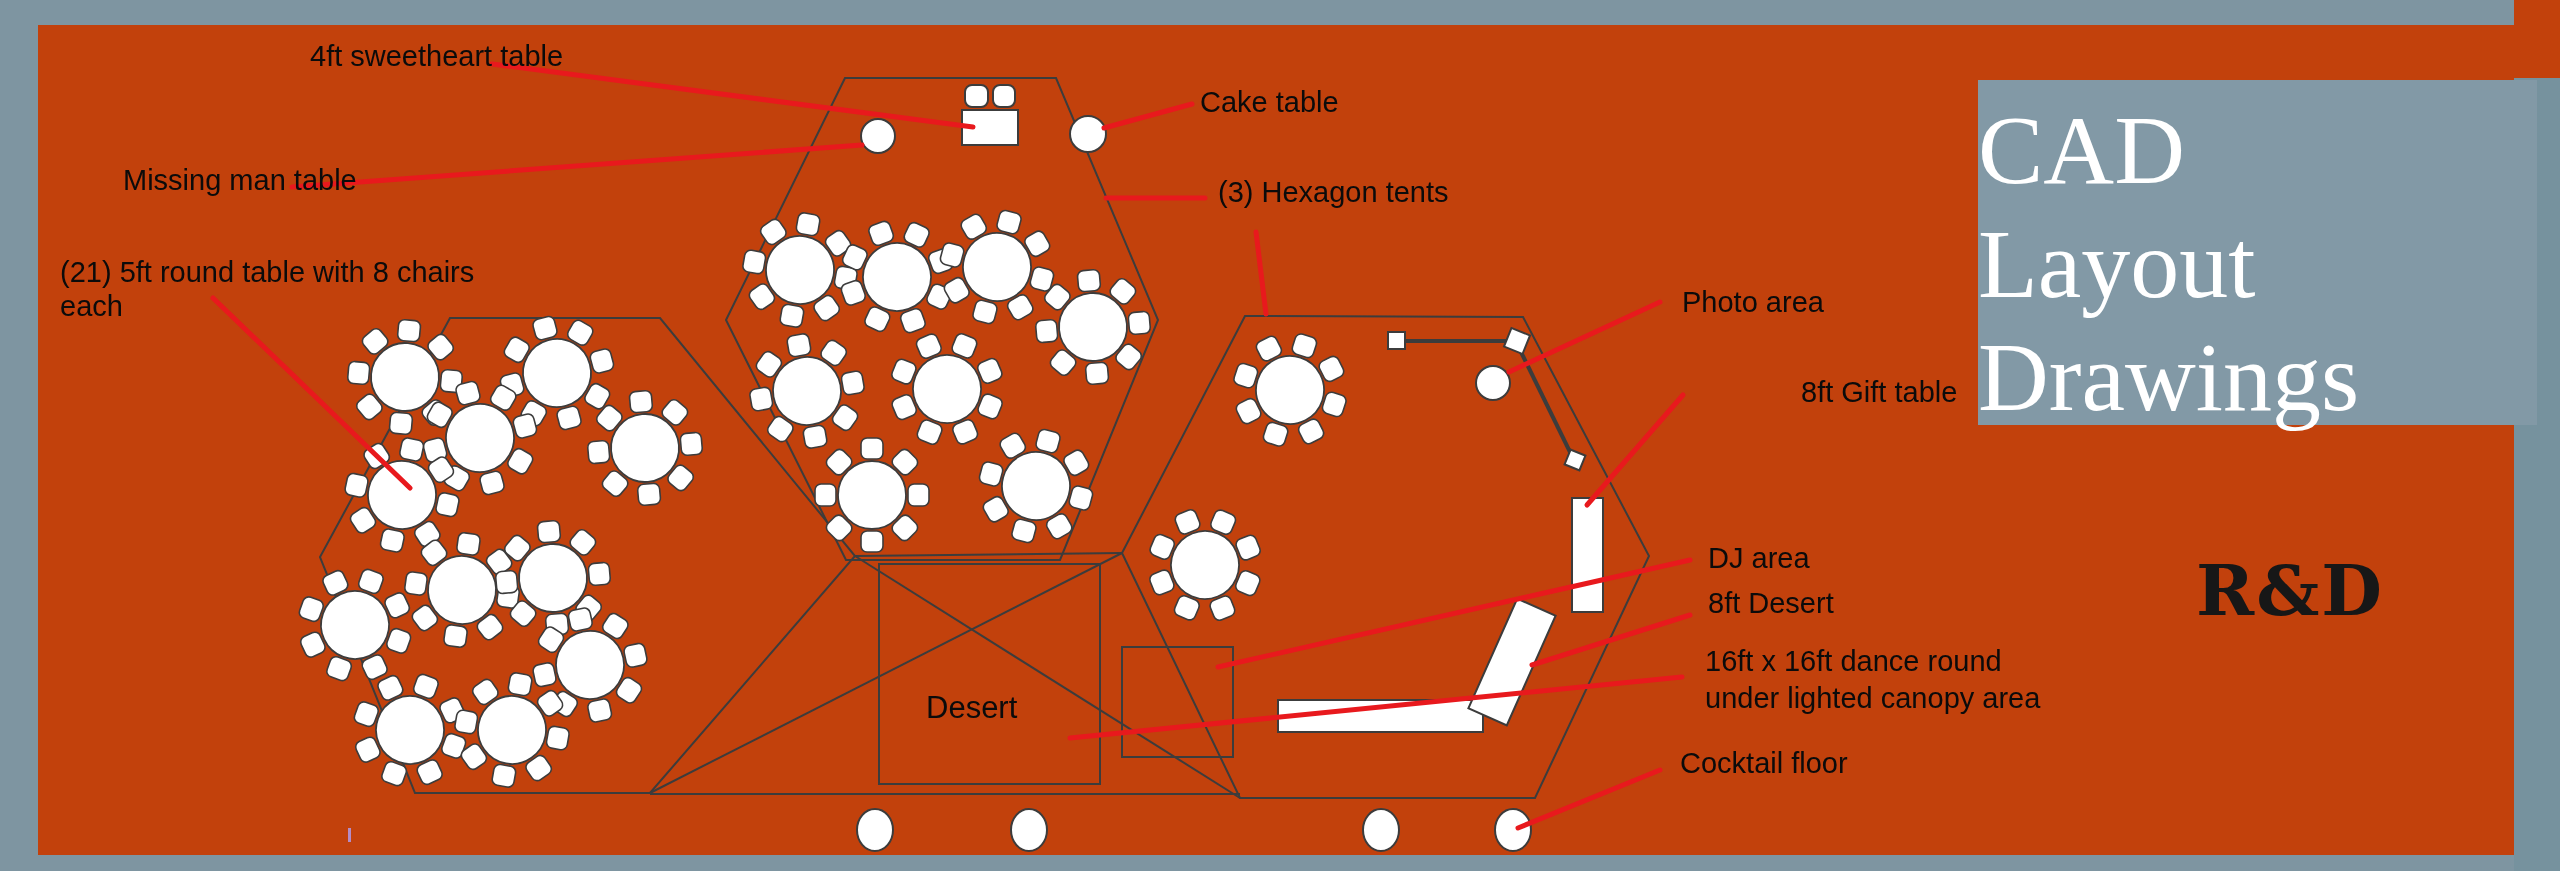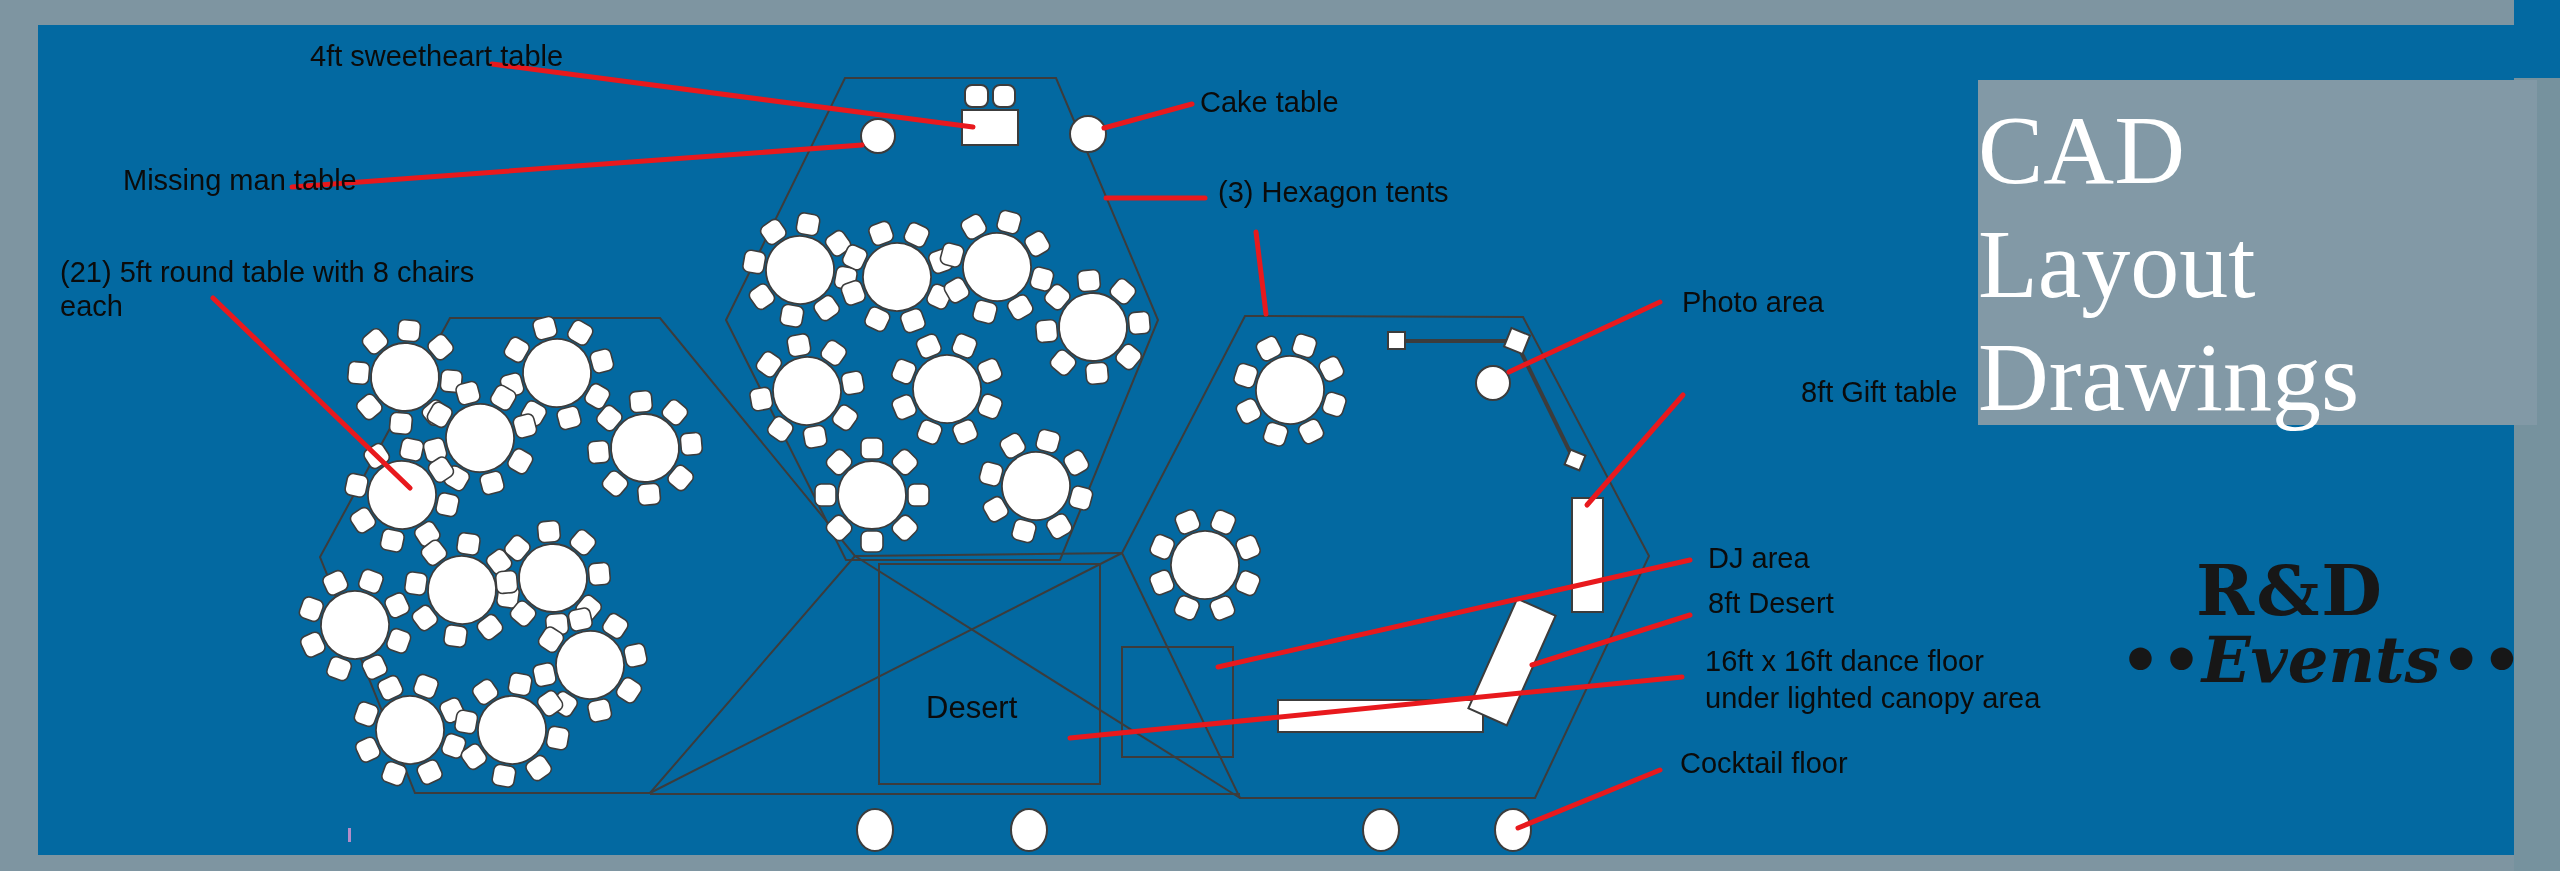--- a/index.html
+++ b/index.html
@@ -1,16 +1,16 @@
 <!DOCTYPE html>
 <html><head>
 <meta charset="utf-8">
 <style>
   html,body{margin:0;padding:0;background:#fff;}
-  #page{position:relative;width:2560px;height:871px;overflow:hidden;background:#0369a1;
+  #page{position:relative;width:2560px;height:871px;overflow:hidden;background:#c2410c;
         font-family:"Liberation Sans", sans-serif;}
   #plan{position:absolute;left:0;top:0;}
   .lbl{position:absolute;font-size:29px;color:#0b0b0b;white-space:nowrap;line-height:1.15;}
   #title-box{position:absolute;left:1978px;top:80px;width:559px;height:345px;
              color:#ffffff;font-family:"Liberation Serif", serif;
              font-size:98px;line-height:1.16;box-sizing:border-box;padding-top:14px;}
   #logo{position:absolute;left:2120px;top:556px;width:340px;text-align:center;color:#171717;}
   #logo .rd{font-family:"DejaVu Serif", serif;font-weight:bold;font-size:70px;line-height:1.0;letter-spacing:2px;}
   #logo .ev{font-family:"DejaVu Serif", serif;font-style:italic;font-weight:bold;font-size:64px;line-height:1.05;}
 </style>
@@ -109,29 +109,28 @@
   <div class="lbl" style="left:310px;top:40px">4ft sweetheart table</div>
   <div class="lbl" style="left:123px;top:164px">Missing man table</div>
   <div class="lbl" style="left:60px;top:256px">(21) 5ft round table with 8 chairs</div>
   <div class="lbl" style="left:60px;top:290px">each</div>
   <div class="lbl" style="left:1200px;top:86px">Cake table</div>
   <div class="lbl" style="left:1218px;top:176px">(3) Hexagon tents</div>
   <div class="lbl" style="left:1682px;top:286px">Photo area</div>
   <div class="lbl" style="left:1801px;top:376px">8ft Gift table</div>
   <div class="lbl" style="left:1708px;top:542px">DJ area</div>
   <div class="lbl" style="left:1708px;top:587px">8ft Desert</div>
-  <div class="lbl" style="left:1705px;top:645px">16ft x 16ft dance floor</div>
+  <div class="lbl" style="left:1705px;top:645px">16ft x 16ft dance round</div>
   <div class="lbl" style="left:1705px;top:682px">under lighted canopy area</div>
   <div class="lbl" style="left:1680px;top:747px">Cocktail floor</div>
   <div class="lbl" style="left:926px;top:690px;font-size:31px">Desert</div>
 
   <div id="title-box">
     <div>CAD</div>
     <div>Layout</div>
     <div>Drawings</div>
   </div>
 
   <div id="logo">
     <div class="rd">R&amp;D</div>
-    <div class="ev">••Events••</div>
   </div>
 
 </div>
 
 </body></html>

